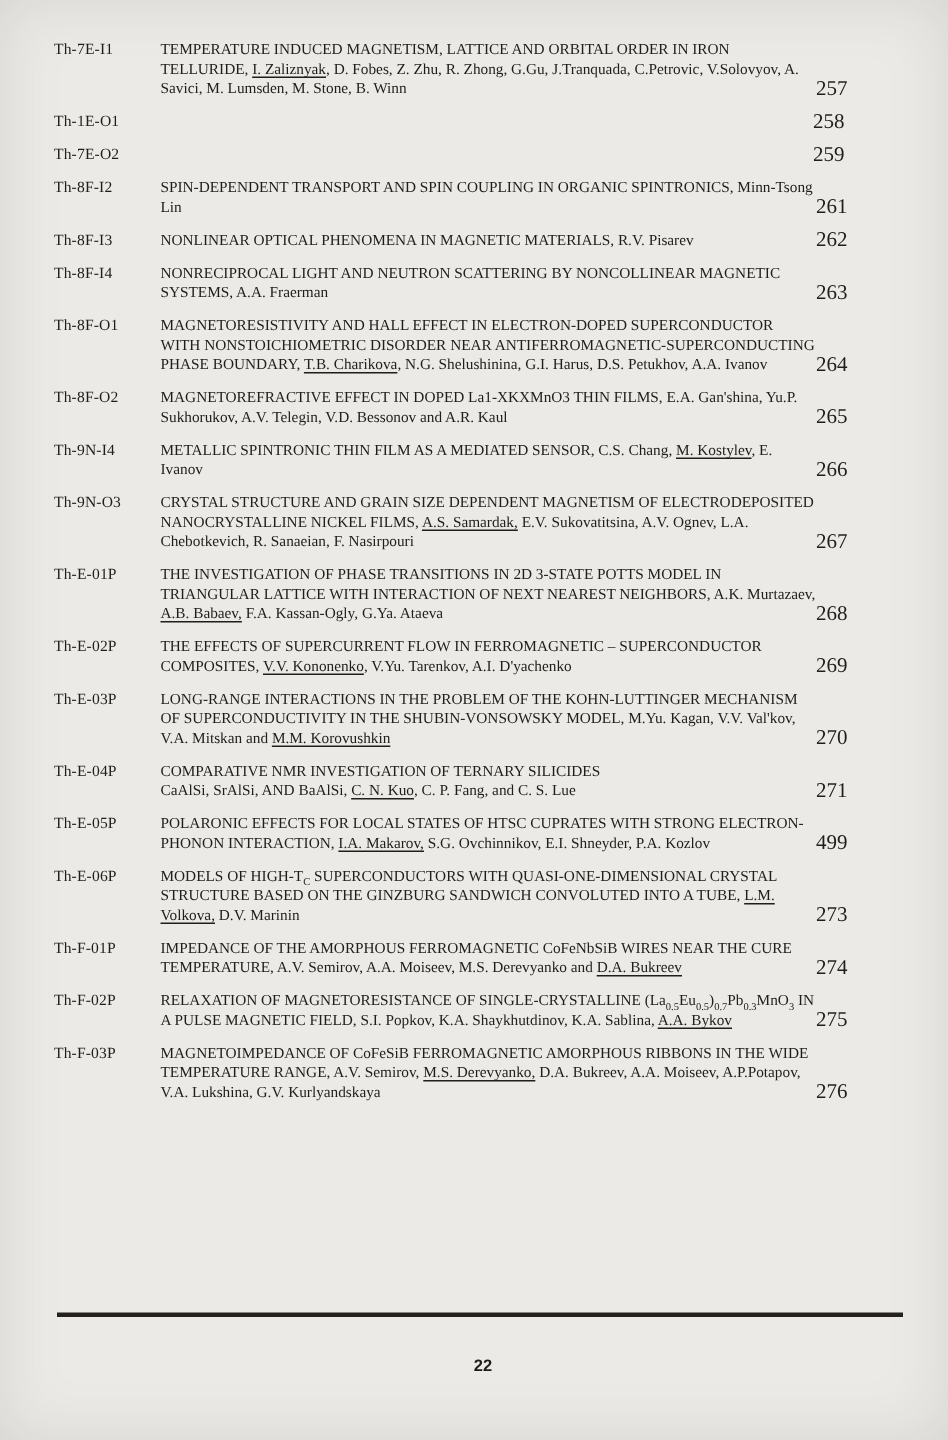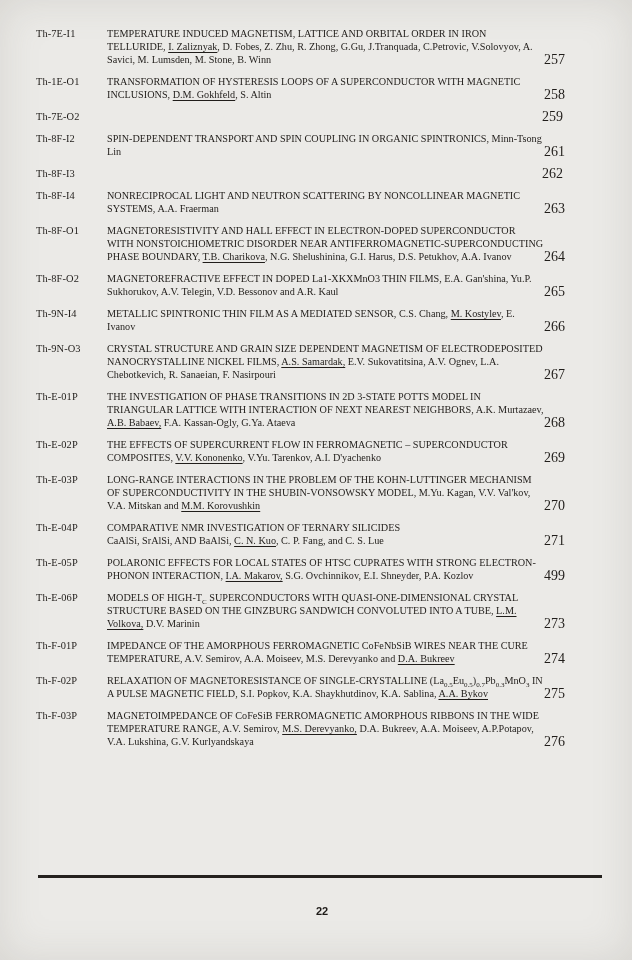--- a/index.html
+++ b/index.html
@@ -66,38 +66,38 @@
 <div class="sheet">
   <div class="toc">
     <div class="row">
       <div class="code">Th-7E-I1</div>
       <div class="title"><span>TEMPERATURE INDUCED MAGNETISM, LATTICE AND ORBITAL ORDER IN IRON TELLURIDE, </span><span class="u">I. Zaliznyak</span><span>, D. Fobes, Z. Zhu, R. Zhong, G.Gu, J.Tranquada, C.Petrovic, V.Solovyov, A. Savici, M. Lumsden, M. Stone, B. Winn</span></div>
       <div class="pg">257</div>
     </div>
 
     <div class="row">
       <div class="code">Th-1E-O1</div>
-      <div class="title"><span>TRANSFORMATION OF HYSTERESIS LOOPS OF A SUPERCONDUCTOR WITH MAGNETIC INCLUSIONS, </span><span class="u">D.M. Gokhfeld</span><span>, S. Altin</span></div>
       <div class="pg">258</div>
     </div>
 
     <div class="row">
       <div class="code">Th-7E-O2</div>
       <div class="pg">259</div>
     </div>
 
 
     <div class="row">
       <div class="code">Th-8F-I2</div>
       <div class="title"><span>SPIN-DEPENDENT TRANSPORT AND SPIN COUPLING IN ORGANIC SPINTRONICS, Minn-Tsong Lin</span></div>
       <div class="pg">261</div>
     </div>
 
     <div class="row">
       <div class="code">Th-8F-I3</div>
+      <div class="title"><span>NONLINEAR OPTICAL PHENOMENA IN MAGNETIC MATERIALS, R.V. Pisarev</span></div>
       <div class="pg">262</div>
     </div>
 
     <div class="row">
       <div class="code">Th-8F-I4</div>
       <div class="title"><span>NONRECIPROCAL LIGHT AND NEUTRON SCATTERING BY NONCOLLINEAR MAGNETIC SYSTEMS, A.A. Fraerman</span></div>
       <div class="pg">263</div>
     </div>
 
     <div class="row">

